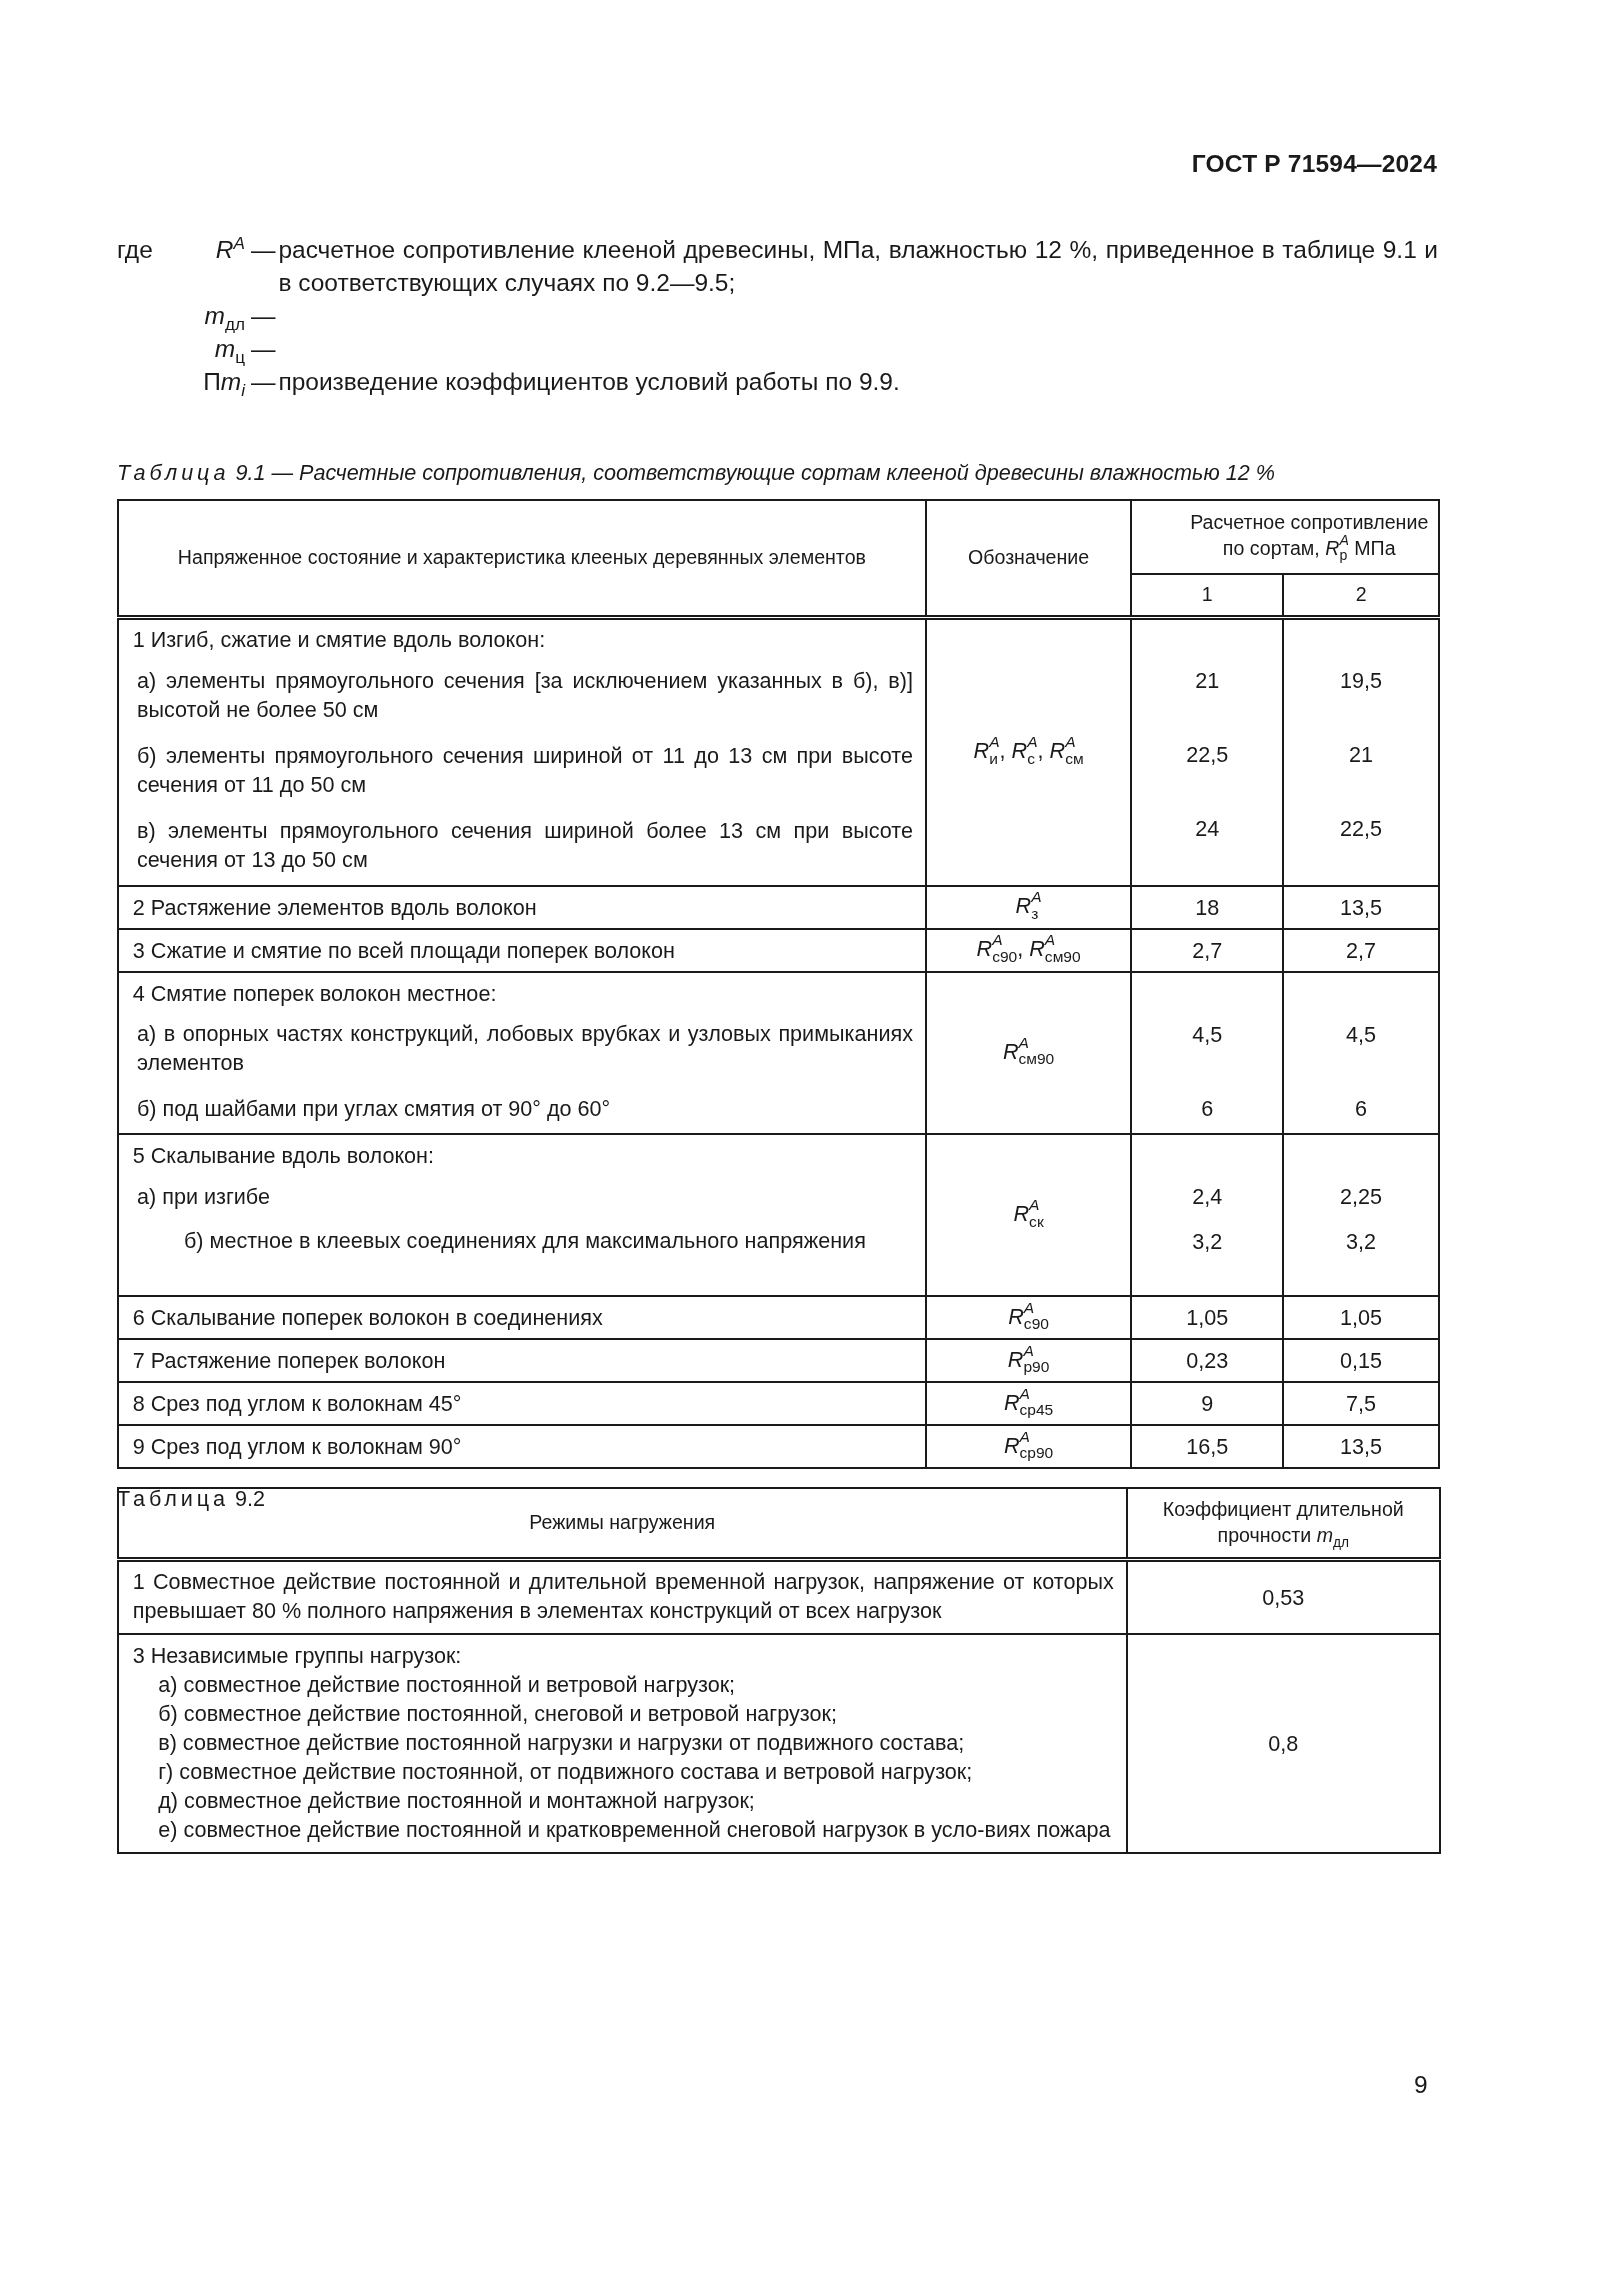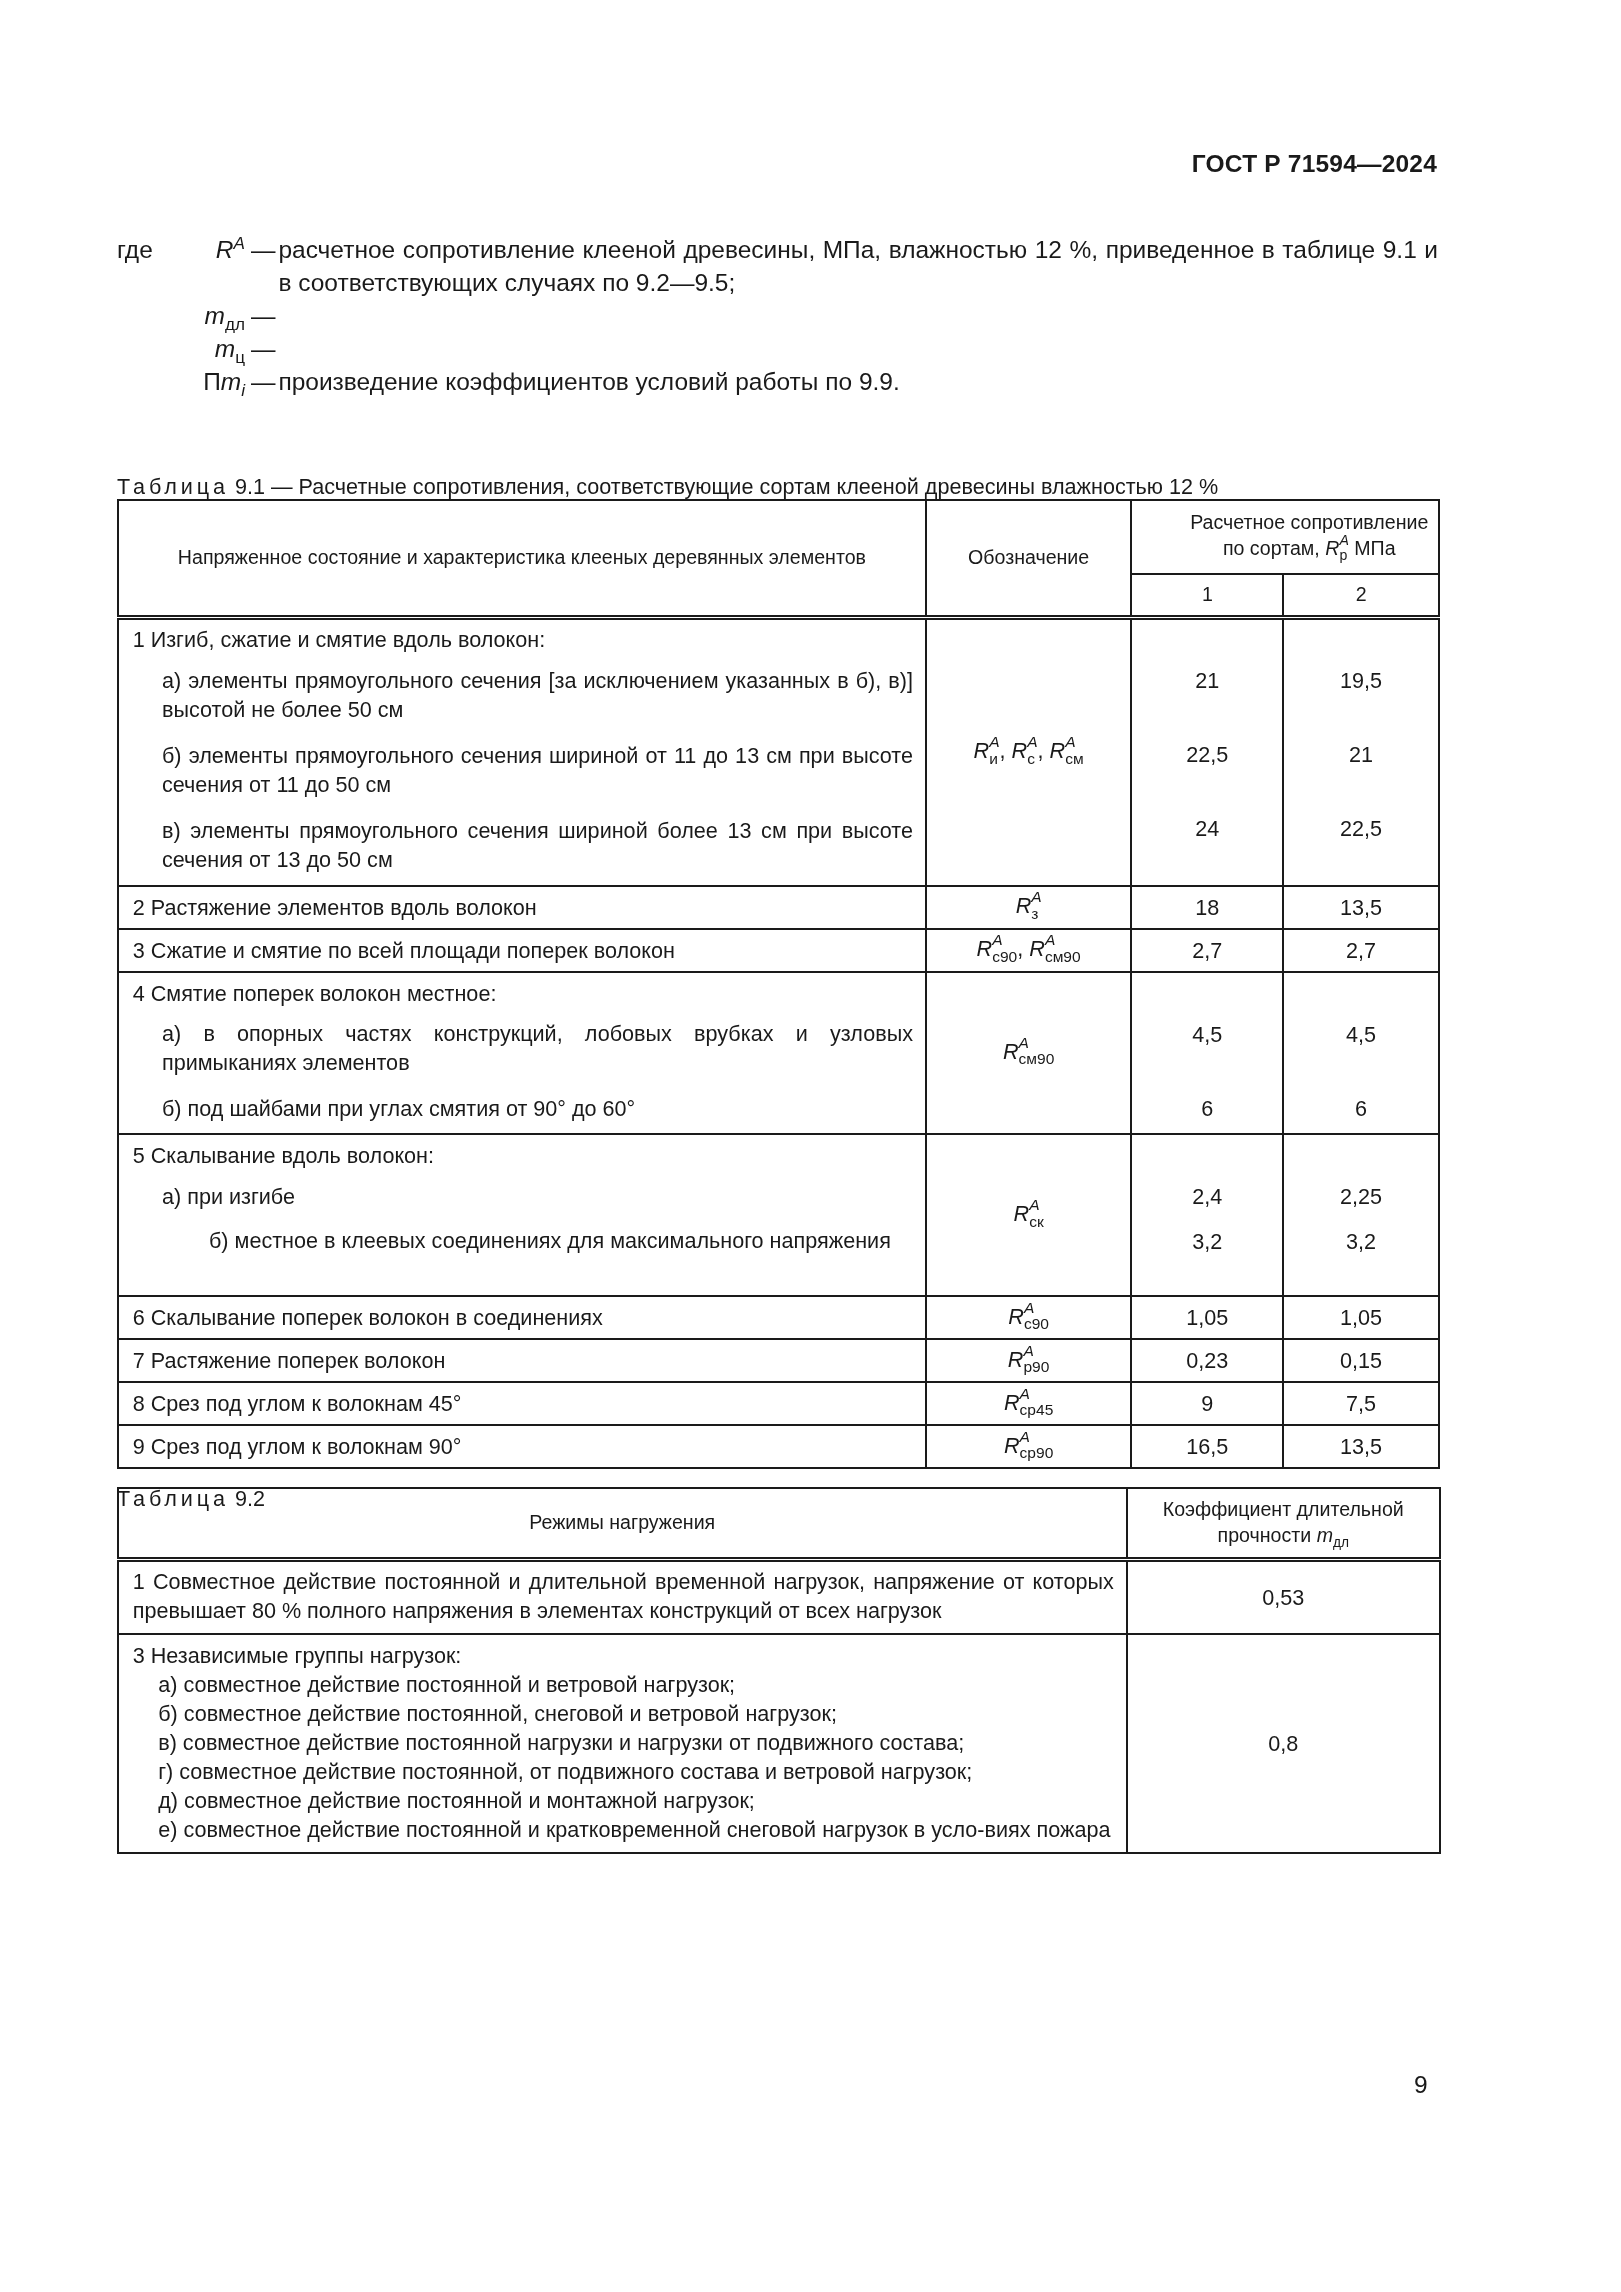--- a/index.html
+++ b/index.html
@@ -36,21 +36,21 @@
   table.t th { font-weight: normal; font-size: 19.6px; line-height: 25.5px; }
   table.t thead tr:last-child th, table.t thead th.bottom { border-bottom: 5.9px double #1a1a1a; }
 
   
   #t91 { left: 117px; top: 499px; width: 1323px; }
   #t91 col.c1 { width: 810px; }
   #t91 col.c2 { width: 206px; }
   #t91 col.c3 { width: 152px; }
   #t91 col.c4 { width: 156px; }
   .cell-text { padding: 5.9px 11.8px 5.9px 13.7px; text-align: justify; }
-  .sub-item { padding-left: 43px; }
+  .sub-item { padding-left: 18px; }
   .num { text-align: center; }
 
   
   #t92 { left: 117px; top: 1487px; width: 1324px; }
   #t92 col.d1 { width: 1011px; }
   #t92 col.d2 { width: 314px; }
 
   .page-num { left: 1414px; top: 2071px; font-size: 24.5px; }
 </style>
 </head>
@@ -76,21 +76,21 @@
     <span class="where-dash">—</span>
   </div>
   <div class="where-row">
     <span class="where-lead"></span>
     <span class="where-sym"><span>П</span><i>m</i><sub><i>i</i></sub></span>
     <span class="where-dash">—</span>
     <span class="where-text">произведение коэффициентов условий работы по 9.9.</span>
   </div>
 </div>
 
-<div class="abs caption" style="top:474px;">
+<div class="abs caption" style="top:460px;font-style:italic;">
   <span class="spaced">Таблица</span>
   <span>9.1</span>
   <span>— Расчетные сопротивления, соответствующие сортам клееной древесины влажностью 12 %</span>
 </div>
 
 <table class="t" id="t91">
   <colgroup>
       <col class="c1">
       <col class="c2">
       <col class="c3">

